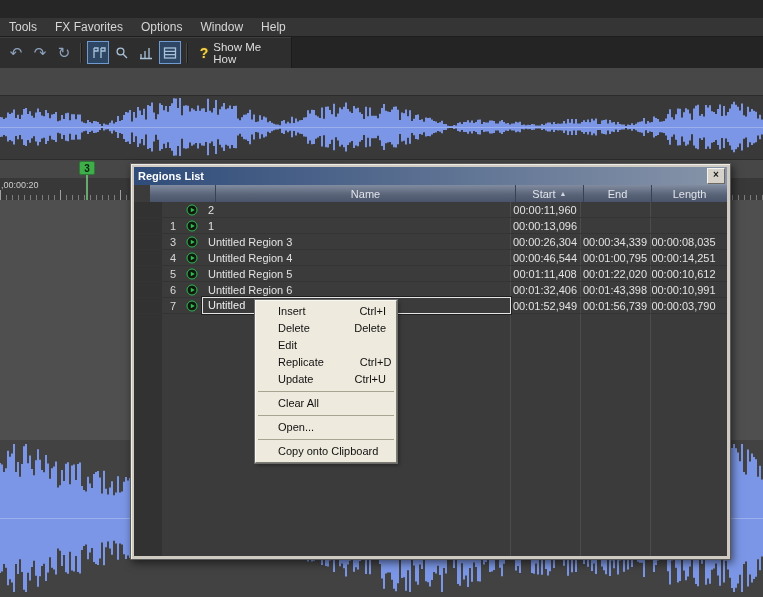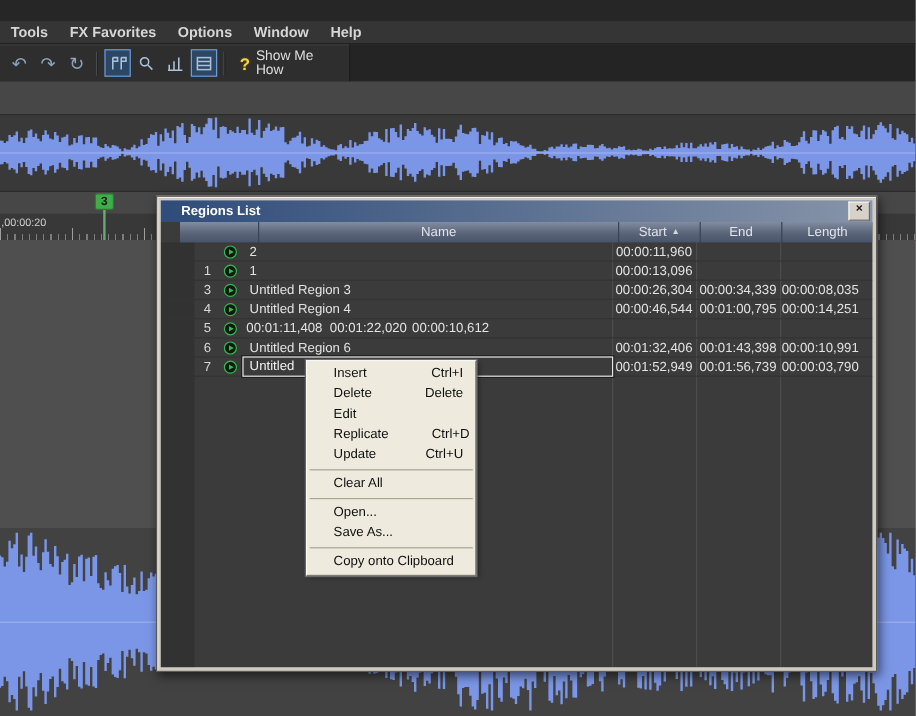--- a/index.html
+++ b/index.html
@@ -10,21 +10,21 @@
     -webkit-font-smoothing:antialiased;
   }
   .abs{position:absolute;}
   
   .win-top{left:0;top:0;width:763px;height:18px;background:#262626;}
   .menubar{
     left:0;top:18px;width:763px;height:18px;background:#353535;
     border-bottom:1px solid #1d1d1d;display:flex;align-items:center;
     color:#d6d6d6;font-size:12px;
   }
-  .menubar .mi{padding:0 9px;height:18px;line-height:18px;cursor:default;font-weight:bold;}
+  .menubar .mi{padding:0 9px;height:18px;line-height:18px;cursor:default;}
   .toolbar{
     left:0;top:37px;width:763px;height:31px;background:#242424;
   }
   .tb-panel{
     position:absolute;left:0;top:0;width:292px;height:31px;background:#2e2e2e;
     border-right:1px solid #1b1b1b;box-shadow:inset 0 1px 0 #3f3f3f;
     display:flex;align-items:center;padding-left:4px;box-sizing:border-box;
   }
   .tb-btn{
     width:23px;height:23px;margin:0 1px;display:flex;align-items:center;justify-content:center;
@@ -65,21 +65,21 @@
   .marker-line{left:86px;top:175px;width:2px;height:25px;background:rgba(122,206,132,.75);z-index:2;}
   
   .dialog{
     left:130px;top:163px;width:601px;height:397px;z-index:10;
     background:#cfcbc3;border:1px solid #5a5a5a;padding:3px;box-sizing:border-box;
     box-shadow:2px 3px 8px rgba(0,0,0,.55), inset 1px 1px 0 #efece6;
   }
   .dlg-title{
     height:18px;display:flex;align-items:center;
     background:linear-gradient(90deg,#2f4c7a,#8794a9);
-    color:#fff;font-size:11px;font-weight:bold;padding-left:17px;
+    color:#fff;font-size:11px;font-weight:bold;padding-left:4px;
   }
   .dlg-close{
     margin-left:auto;margin-right:2px;width:16px;height:14px;background:#d6d2c9;
     border:1px solid;border-color:#f5f3ee #6e6a61 #6e6a61 #f5f3ee;
     color:#1a1a1a;font-size:10px;line-height:12px;text-align:center;font-weight:bold;
   }
   .dlg-content{position:relative;height:371px;background:#3b3b3b;overflow:hidden;}
   .rl-gutter{position:absolute;left:0;top:17px;bottom:0;width:28px;background:#323232;}
   .gv{position:absolute;top:17px;bottom:0;width:1px;background:#4c4c4c;}
   .gv.g1{left:376px;} .gv.g2{left:446px;} .gv.g3{left:516px;}
@@ -290,20 +290,21 @@
       </div>
 
       <div class="rl-row">
         <span class="c-num">5</span>
         <span class="c-icon">
           <svg width="12" height="12">
               <circle cx="6" cy="6" r="5" fill="#10190f" stroke="#2fbb4f"></circle>
               <path d="M4.8 3.8 L8.8 6 L4.8 8.2 Z" fill="#2fbb4f"></path>
             </svg>
         </span>
+        <span class="c-name">Untitled Region 5</span>
         <span class="c-time">00:01:11,408</span>
         <span class="c-time">00:01:22,020</span>
         <span class="c-time len">00:00:10,612</span>
       </div>
 
       <div class="rl-row">
         <span class="c-num">6</span>
         <span class="c-icon">
           <svg width="12" height="12">
               <circle cx="6" cy="6" r="5" fill="#10190f" stroke="#2fbb4f"></circle>
@@ -357,20 +358,17 @@
     <span class="sc">Ctrl+U</span>
   </div>
   <div class="ctx-sep"></div>
   <div class="ctx-item">
     <span class="lab">Clear All</span>
   </div>
   <div class="ctx-sep"></div>
   <div class="ctx-item">
     <span class="lab">Open...</span>
   </div>
-  <div class="ctx-item">
-    <span class="lab">Save As...</span>
-  </div>
   <div class="ctx-sep"></div>
   <div class="ctx-item">
     <span class="lab">Copy onto Clipboard</span>
   </div>
 </div>
 
 </body></html>

